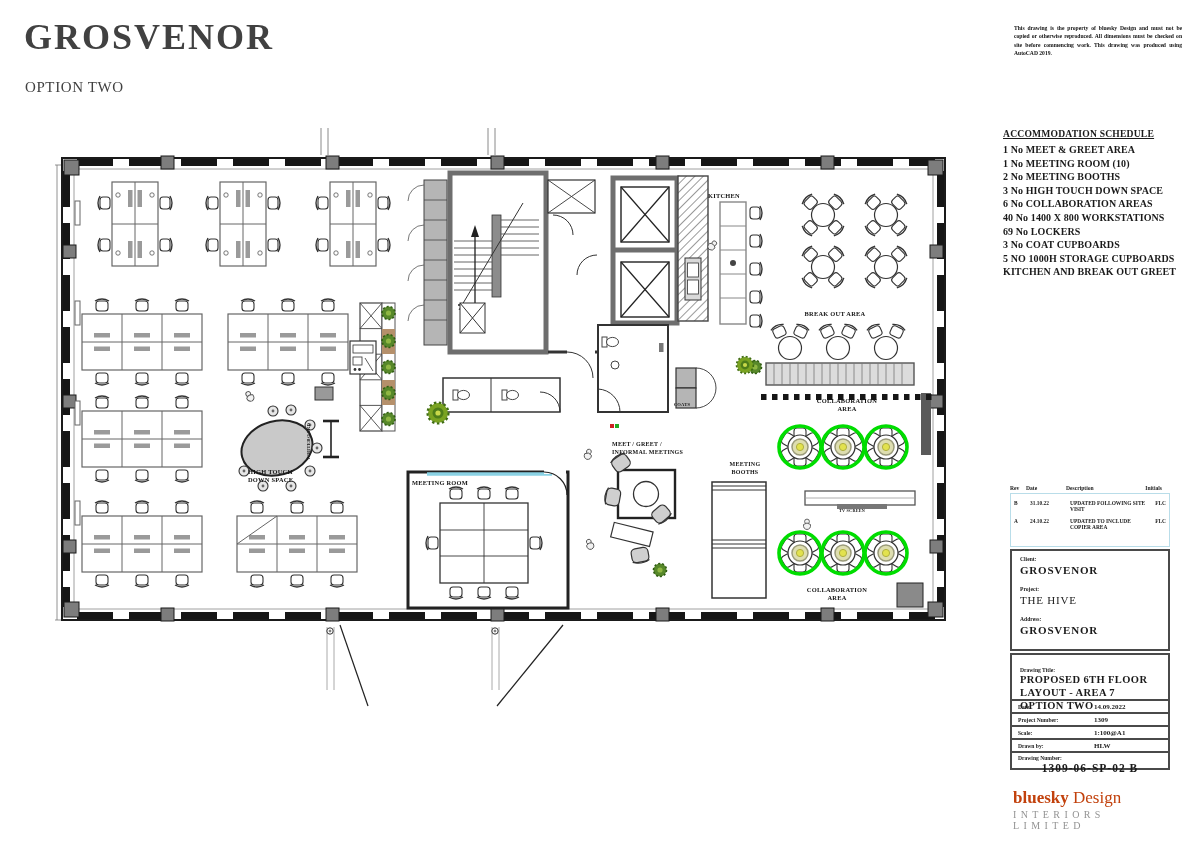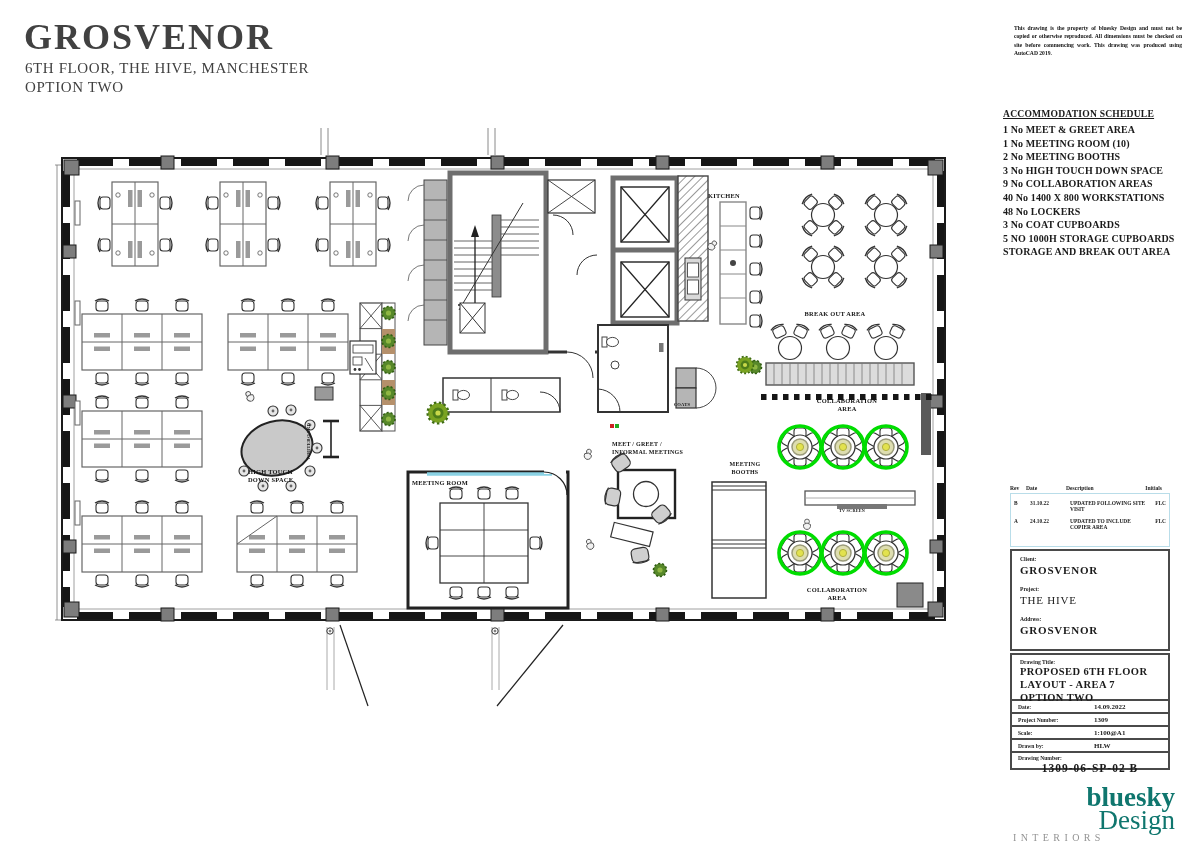--- a/index.html
+++ b/index.html
@@ -7,77 +7,76 @@
         font-family:Liberation Serif, serif;color:#1a1a1a;}
   
   .hdr-title{position:absolute;left:24px;top:16px;font-size:36px;font-weight:bold;
              letter-spacing:2px;color:#414141;}
   .hdr-sub{position:absolute;left:25px;top:60px;font-size:15px;letter-spacing:.6px;color:#414141;}
   .hdr-opt{position:absolute;left:25px;top:79px;font-size:15px;letter-spacing:.6px;color:#414141;}
   
   .disclaimer{position:absolute;left:1014px;top:24px;width:168px;font-size:5.6px;
               font-weight:bold;line-height:1.5;text-align:justify;color:#111;}
   
-  .sched{position:absolute;left:1003px;top:108px;width:186px;}
+  .sched{position:absolute;left:1003px;top:128px;width:186px;}
   .sched-title{font-size:9.6px;font-weight:bold;text-decoration:underline;letter-spacing:.2px;margin-bottom:4px;}
   .sched-item{font-size:10px;font-weight:bold;line-height:13.6px;letter-spacing:.1px;white-space:nowrap;}
   
   .rev{position:absolute;left:1010px;top:485px;width:160px;}
   .rev-head{display:flex;font-size:5.6px;font-weight:bold;margin-bottom:2px;}
   .rev-box{border:1.6px solid #b9dde9;padding:6px 3px 4px 3px;min-height:42px;}
   .rev-row{display:flex;font-size:5.4px;font-weight:bold;margin-bottom:6px;}
   .rc-rev{width:16px;} .rc-date{width:40px;} .rc-desc{width:76px;} .rc-init{width:20px;text-align:right;}
   
   .tb{position:absolute;left:1010px;top:549px;width:160px;}
   .tb-box{border:2px solid #4a4a4a;box-sizing:border-box;background:#fff;}
   .tb-main{height:102px;padding:5px 8px;}
   .tb-label{font-size:5.6px;font-weight:bold;color:#222;}
   .tb-val{font-size:11px;letter-spacing:.8px;margin:2px 0 10px 0;}
   .tb-val.b{font-weight:bold;}
-  .tb-dt{height:48px;padding:4px 8px;margin-top:2px;}
+  .tb-dt{height:48px;padding:12px 8px;margin-top:2px;}
   .tb-dt-line{font-size:10.5px;font-weight:bold;letter-spacing:.4px;line-height:13px;}
   .tb-row{display:flex;align-items:center;height:15px;padding:0 0 0 6px;margin-top:-2px;}
   .tb-row .tb-label{width:76px;}
   .tb-row .tb-rowval{font-size:7px;font-weight:bold;}
   .tb-dn{height:19px;padding:2px 6px;margin-top:-2px;}
   .tb-dn-val{text-align:center;font-size:11.5px;font-weight:bold;letter-spacing:1px;margin-top:1px;}
   
   .logo{position:absolute;left:1013px;top:786px;width:162px;}
-  .logo-1{font-size:27px;color:#0f766e;line-height:23px;text-align:right;}
+  .logo-1{font-size:17px;color:#c2410c;line-height:23px;}
   .logo-1 .b{font-weight:bold;}
   .logo-2{font-size:10px;letter-spacing:4.4px;color:#939393;margin-top:0;}
   
   .plabel{position:absolute;font-size:6.4px;font-weight:bold;letter-spacing:.25px;
           color:#141414;text-align:center;line-height:1.25;z-index:5;}
   .plabel.left{text-align:left;}
   .plabel.vert{writing-mode:vertical-rl;transform:rotate(180deg);}
   svg.plan{position:absolute;left:55px;top:120px;z-index:1;}
 </style>
 </head>
 <body>
 <div class="page">
 
   <div class="hdr-title">GROSVENOR</div>
-  <div class="hdr-sub">6TH FLOOR, THE HIVE, MANCHESTER</div>
   <div class="hdr-opt">OPTION TWO</div>
 
   <div class="disclaimer">This drawing is the property of bluesky Design and must not be copied or otherwise reproduced. All dimensions must be checked on site before commencing work. This drawing was produced using AutoCAD 2019.</div>
 
   <div class="sched">
     <div class="sched-title">ACCOMMODATION SCHEDULE</div>
     <div class="sched-item">1 No MEET &amp; GREET AREA</div>
     <div class="sched-item">1 No MEETING ROOM (10)</div>
     <div class="sched-item">2 No MEETING BOOTHS</div>
     <div class="sched-item">3 No HIGH TOUCH DOWN SPACE</div>
-    <div class="sched-item">9 No COLLABORATION AREAS</div>
+    <div class="sched-item">6 No COLLABORATION AREAS</div>
     <div class="sched-item">40 No 1400 X 800 WORKSTATIONS</div>
-    <div class="sched-item">48 No LOCKERS</div>
+    <div class="sched-item">69 No LOCKERS</div>
     <div class="sched-item">3 No COAT CUPBOARDS</div>
     <div class="sched-item">5 NO 1000H STORAGE CUPBOARDS</div>
-    <div class="sched-item">STORAGE AND BREAK OUT AREA</div>
+    <div class="sched-item">KITCHEN AND BREAK OUT GREET</div>
   </div>
 
   <div class="rev">
     <div class="rev-head">
       <span class="rc-rev">Rev</span>
       <span class="rc-date">Date</span>
       <span class="rc-desc">Description</span>
       <span class="rc-init">Initials</span>
     </div>
     <div class="rev-box">

